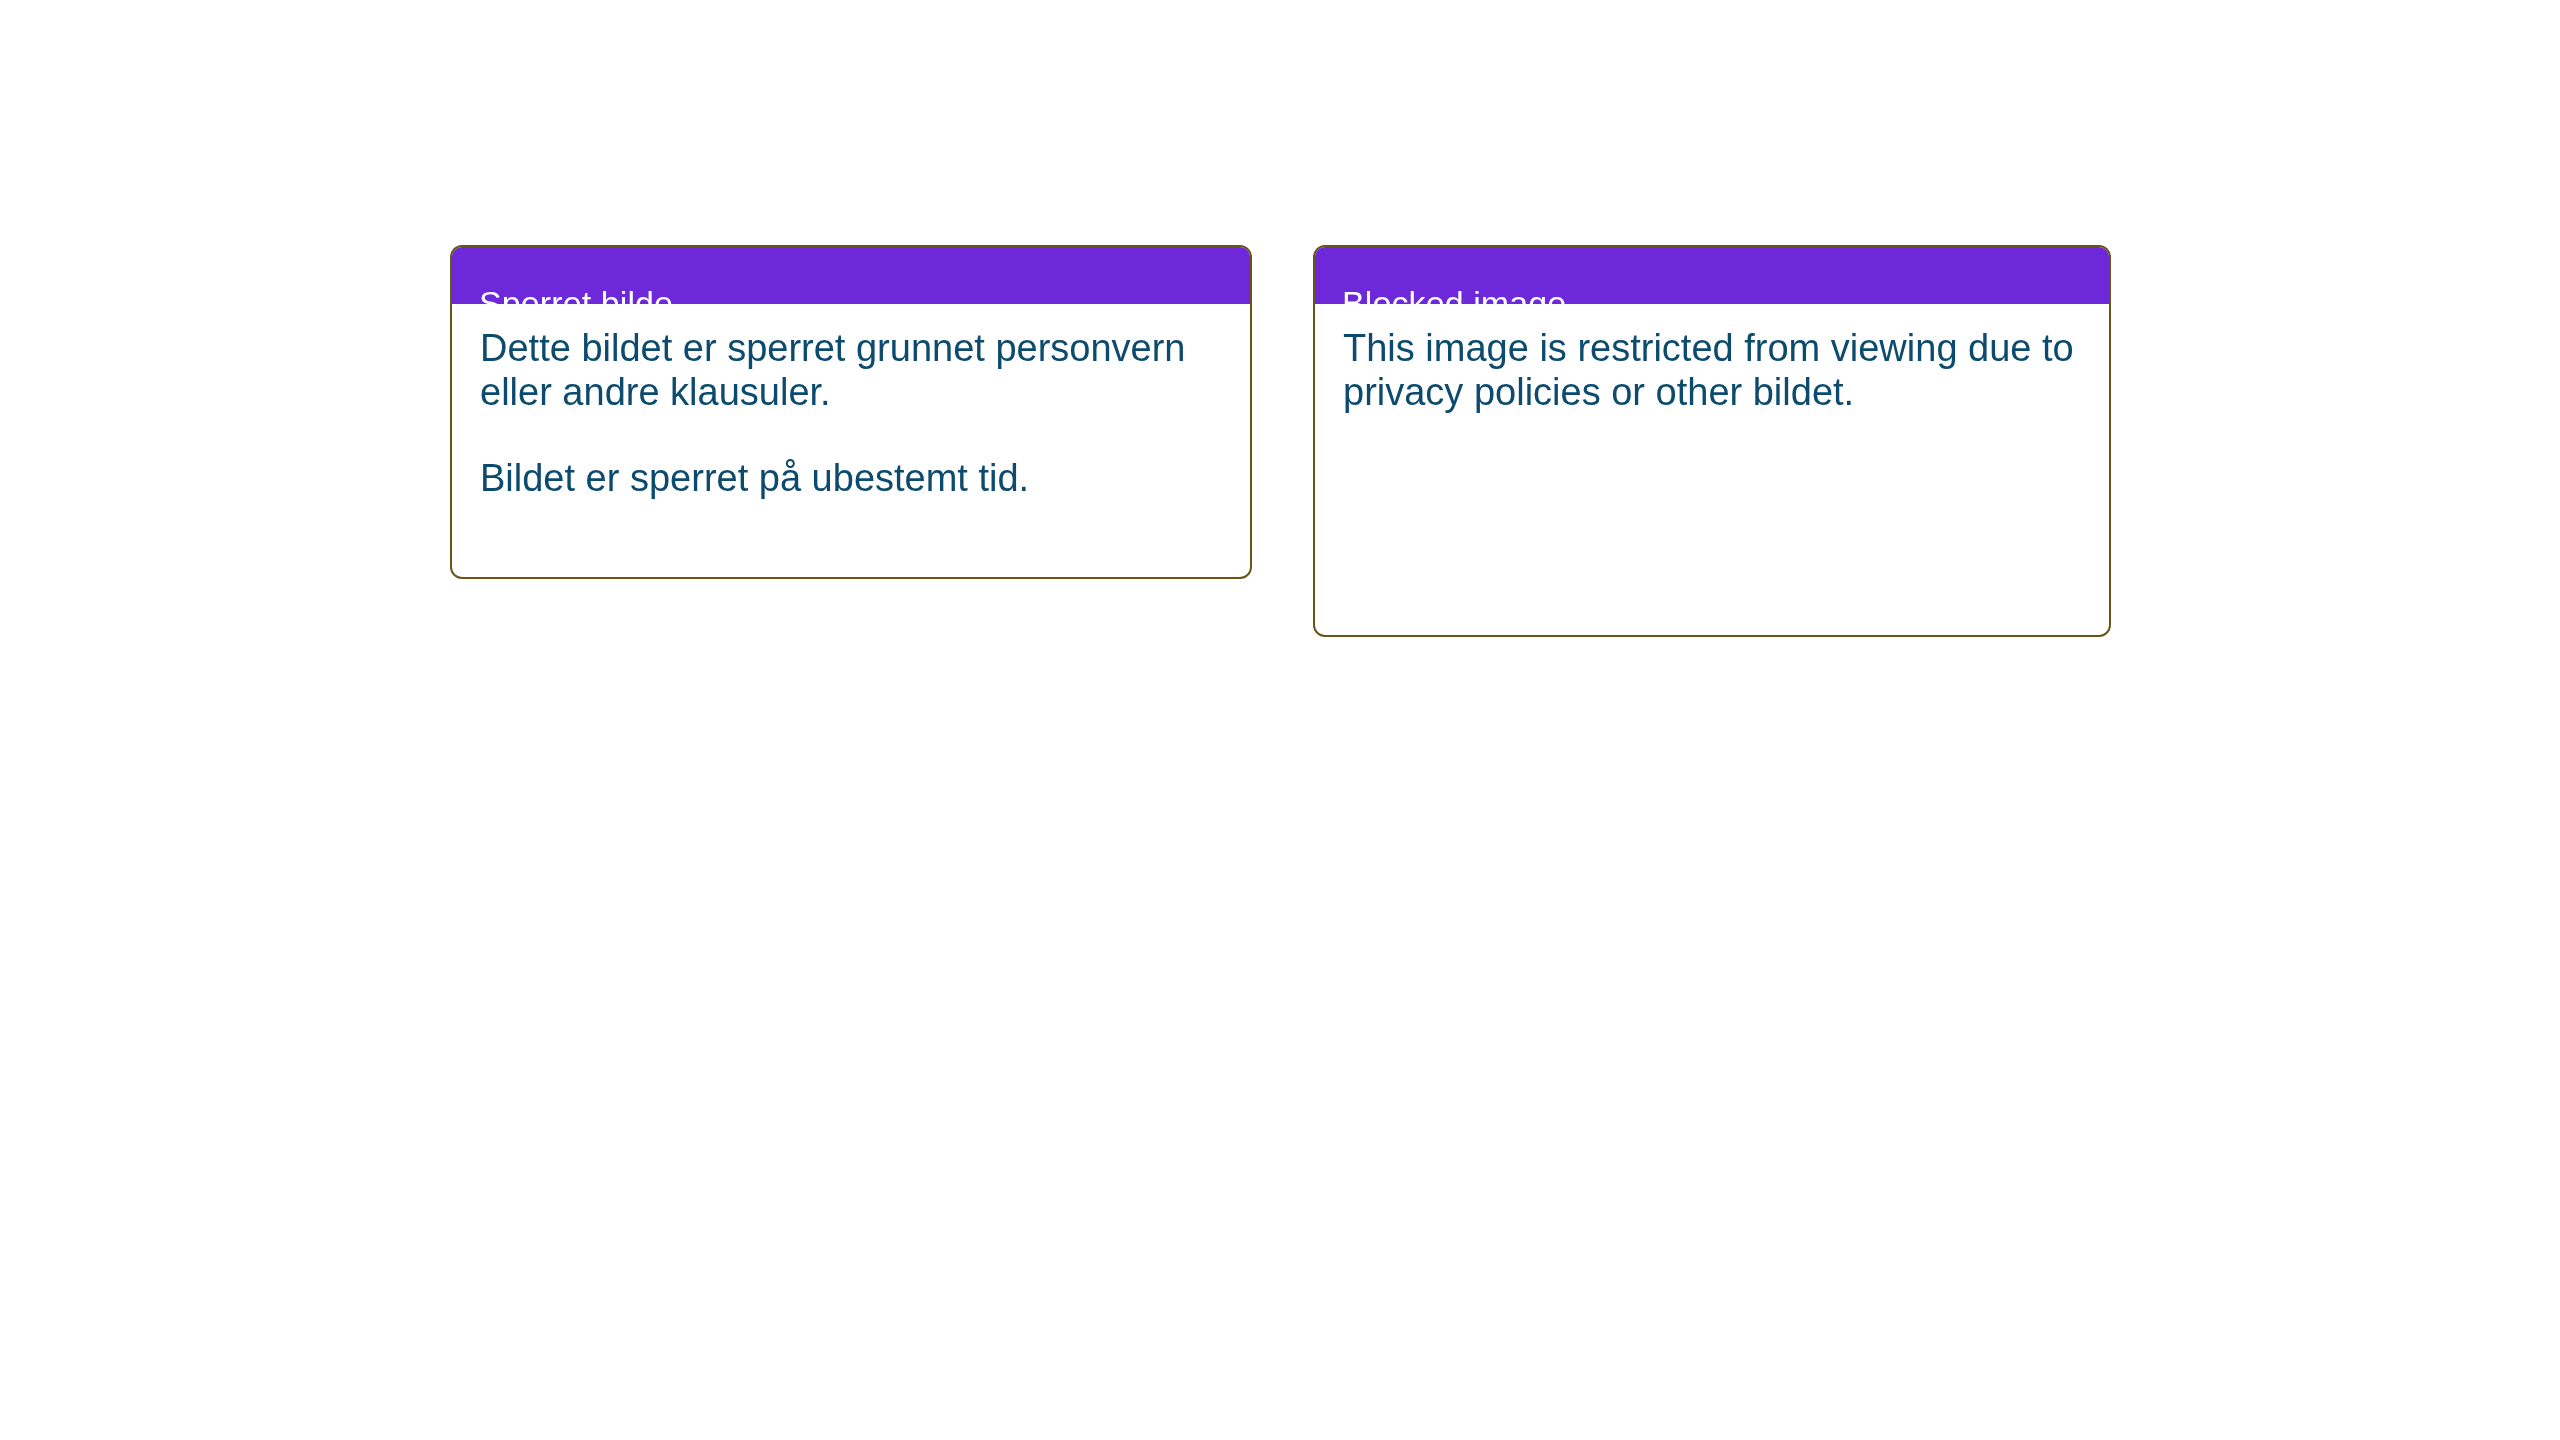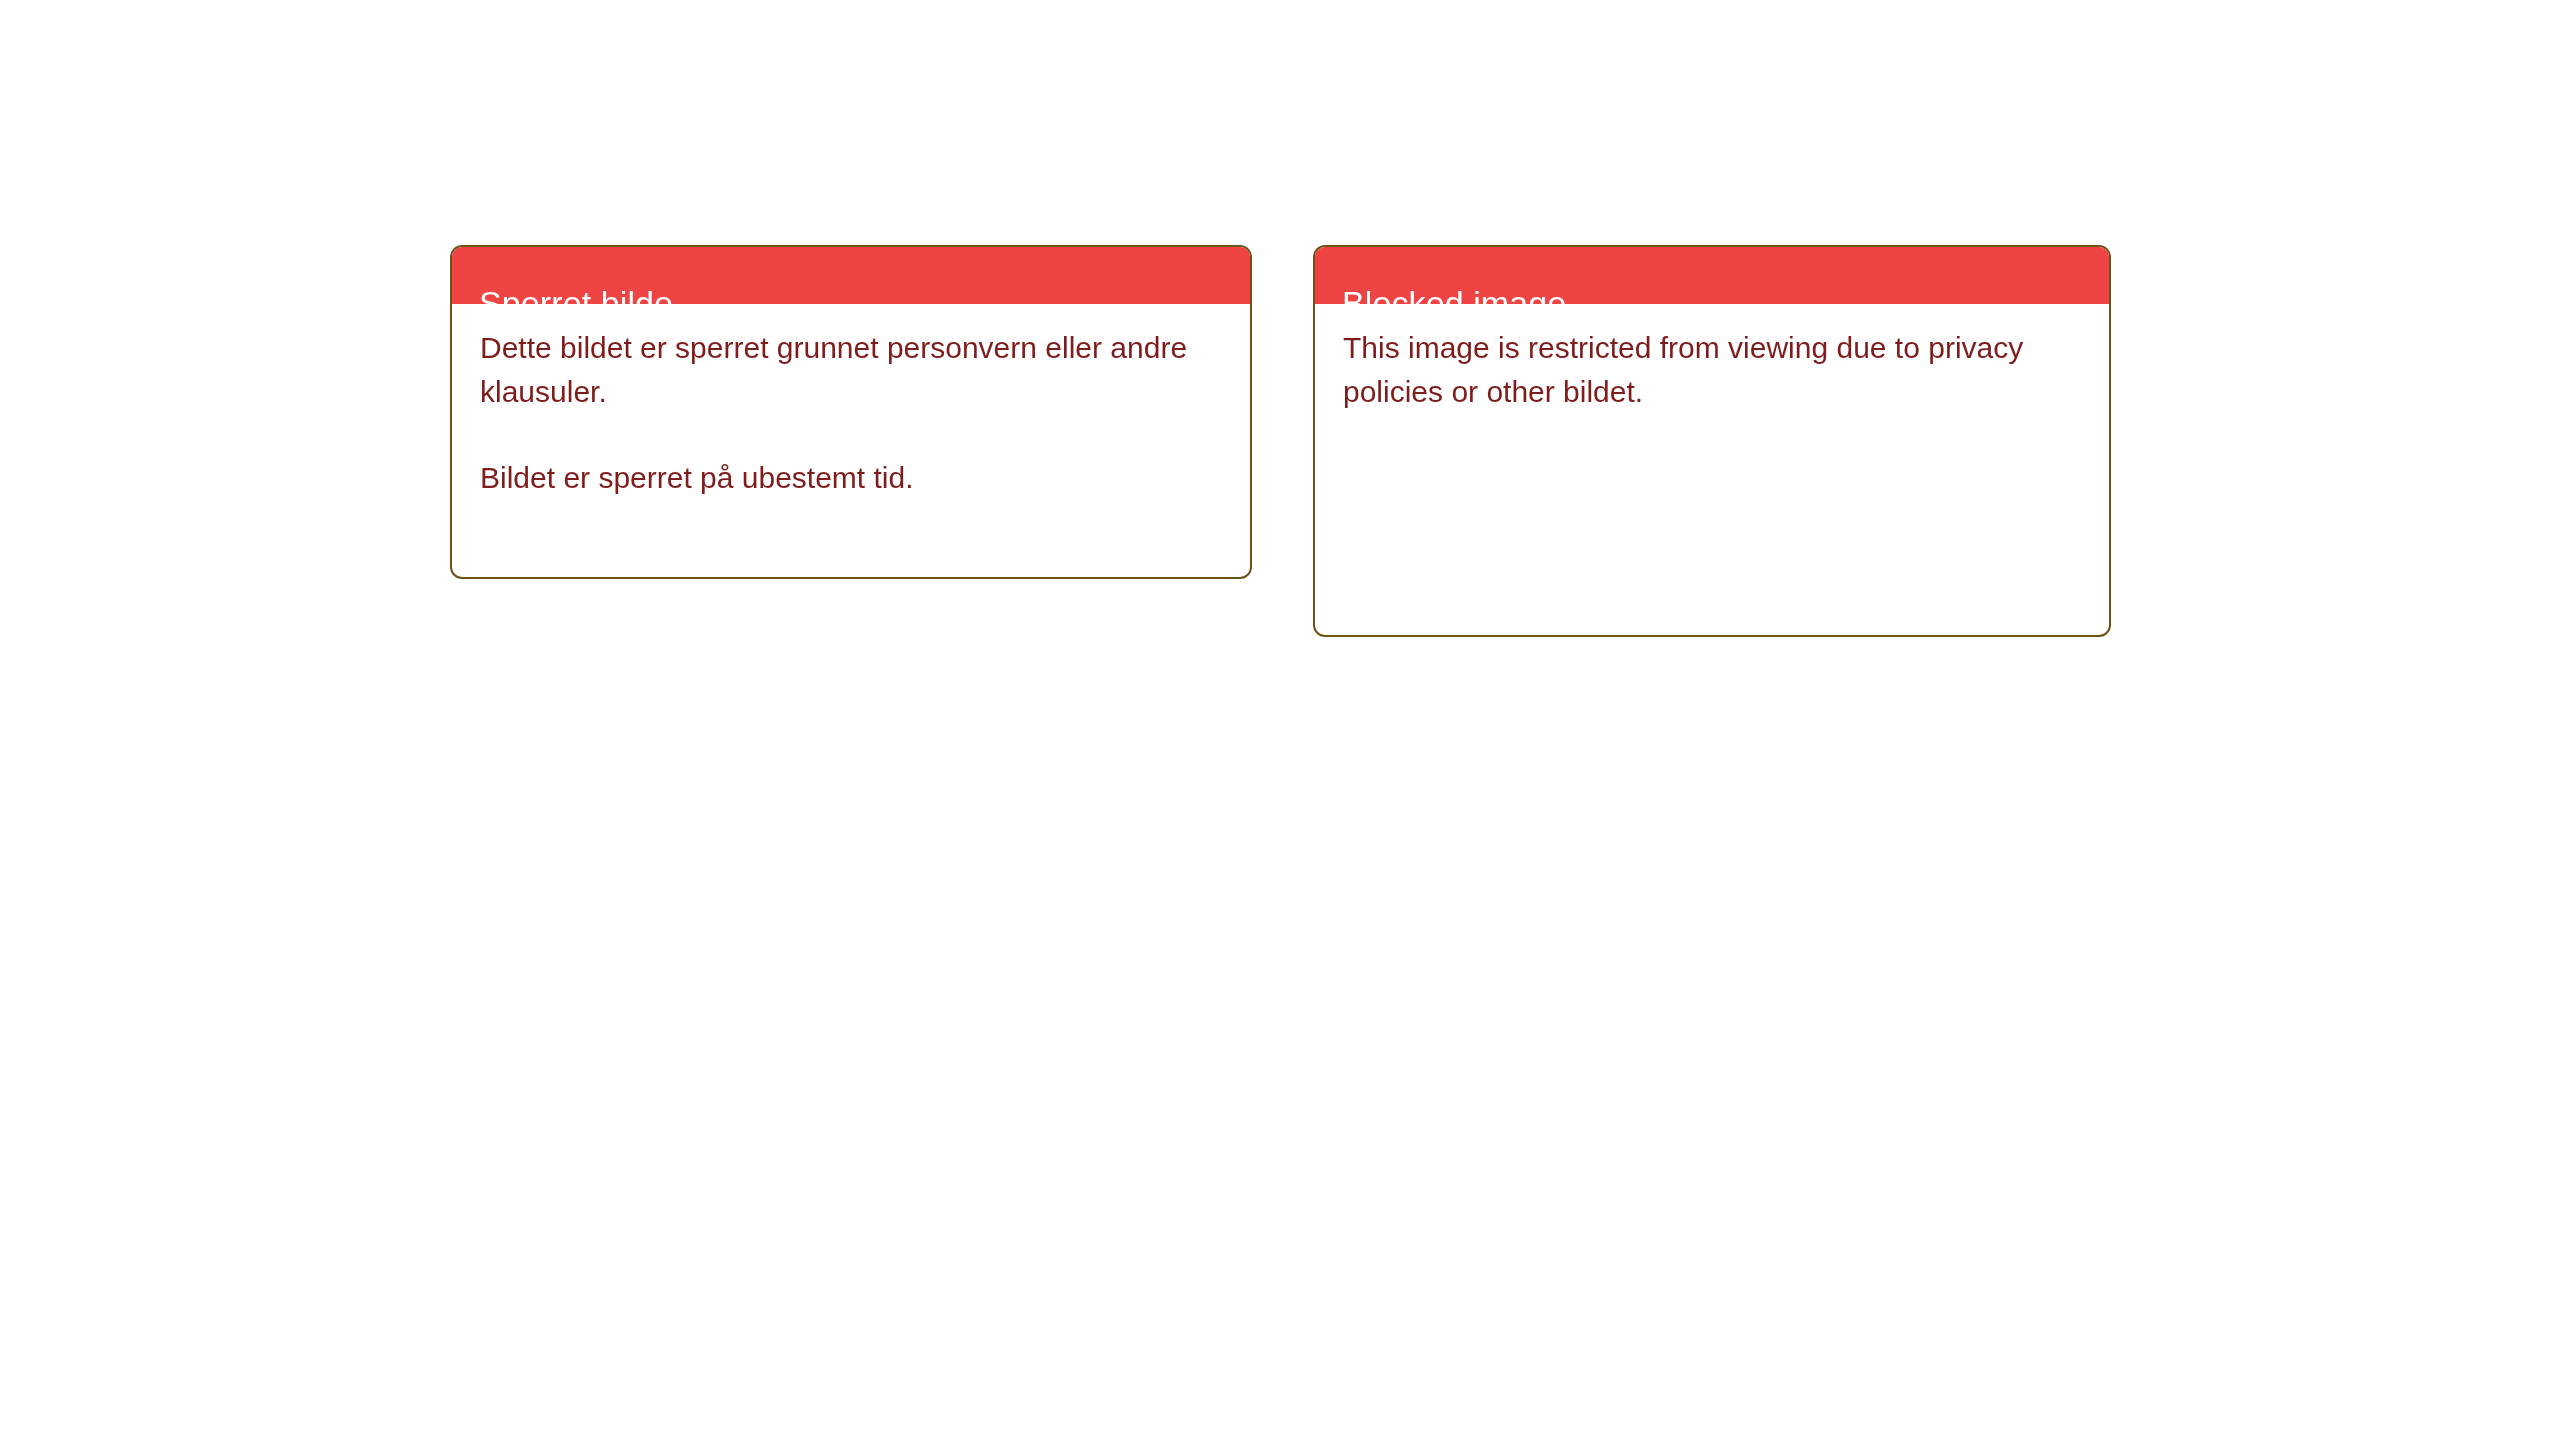--- a/index.html
+++ b/index.html
@@ -45,21 +45,21 @@
     width: 798px;
     height: 392px;
   }
 
   .card-header {
     position: absolute;
     left: -2px;
     top: -2px;
     right: -2px;
     height: 59px;
-    background: #ef4444;
+    background: #6d28d9;
     border-top-left-radius: 12px;
     border-top-right-radius: 12px;
   }
 
   .card-title {
     position: absolute;
     left: 29px;
     top: 9px;
     color: #ffffff;
     font-size: 34px;
@@ -74,22 +74,22 @@
     left: 0;
     top: 59px;
     right: 0;
     bottom: 0;
     padding: 20px 26px 0 28px;
     box-sizing: border-box;
   }
 
   .card-paragraph {
     margin: 0;
-    color: #7f1d1d;
-    font-size: 30px;
+    color: #0c4a6e;
+    font-size: 38px;
     line-height: 44px;
     font-weight: 400;
   }
 
   .card-paragraph + .card-paragraph {
     margin-top: 42px;
   }
 </style>
 </head>
 <body>

